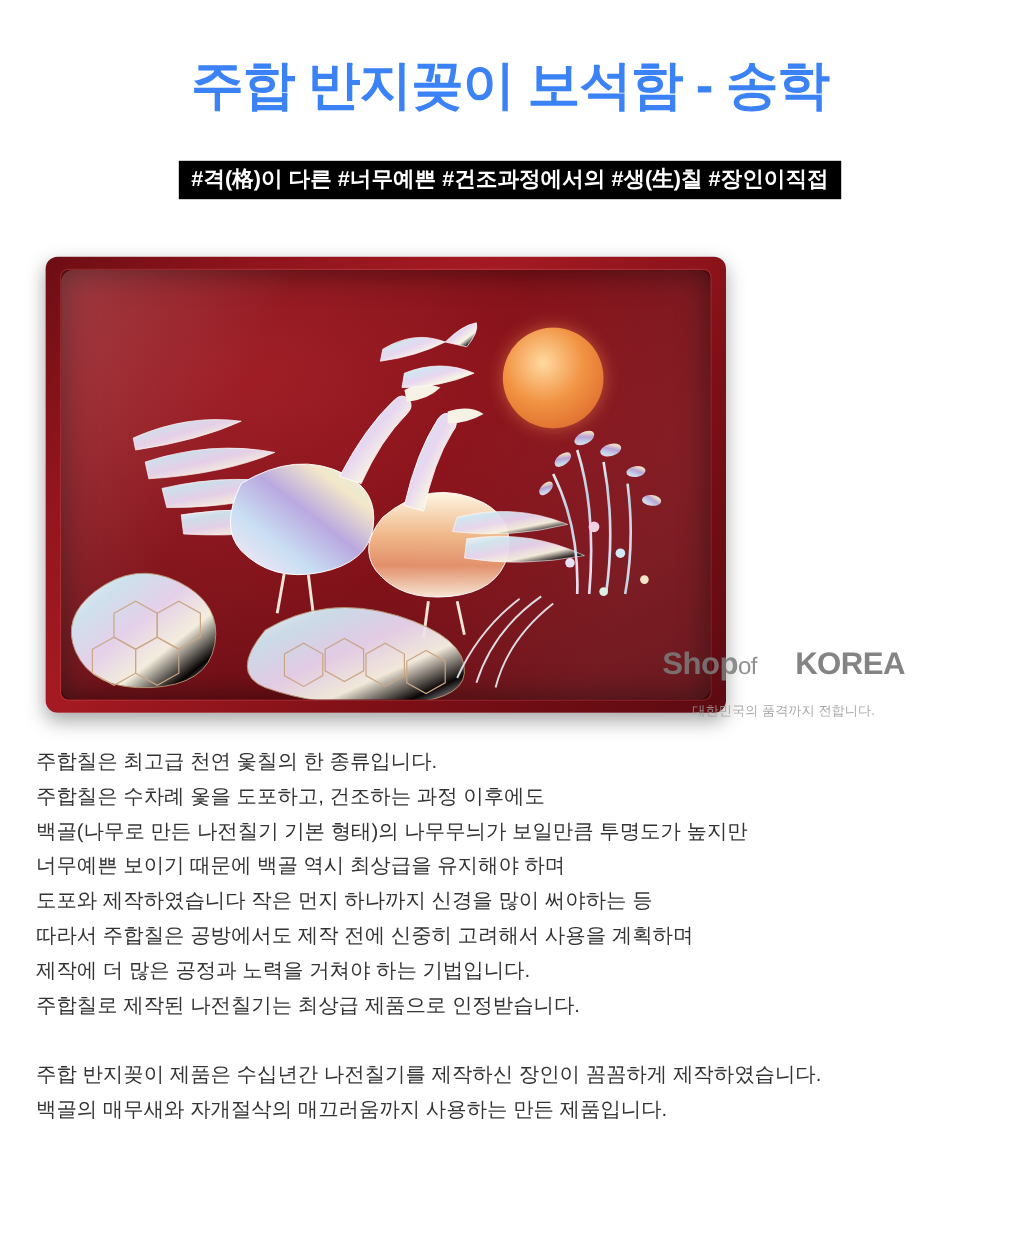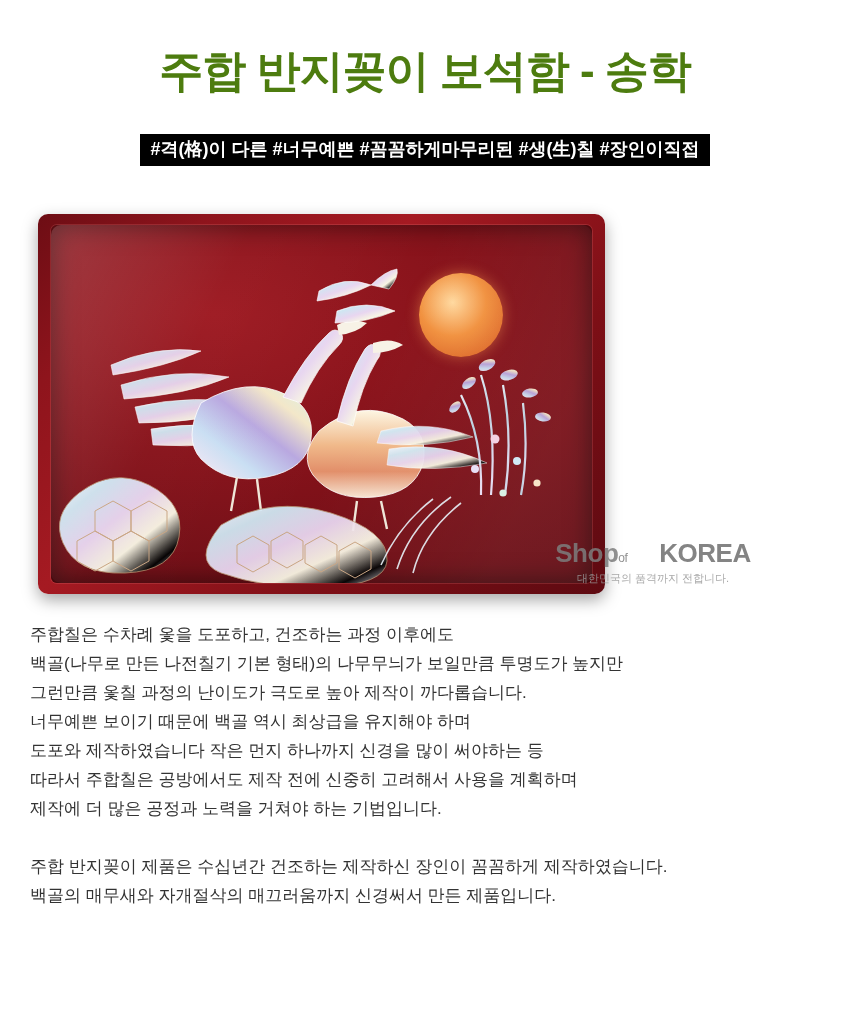--- a/index.html
+++ b/index.html
@@ -20,21 +20,21 @@
   
   .title {
     position: absolute;
     top: 42px;
     left: 0;
     width: 850px;
     text-align: center;
     font-size: 44px;
     font-weight: bold;
     letter-spacing: -1px;
-    color: #4d7c0f;
+    color: #3b82f6;
     font-family: "Liberation Sans", sans-serif;
     white-space: nowrap;
   }
   .hashtags {
     position: absolute;
     top: 134px;
     left: 0;
     width: 850px;
     text-align: center;
     white-space: nowrap;
@@ -107,24 +107,24 @@
     color: #8b8b8b;
     opacity: 0.85;
   }
   .wm-main {
     font-size: 26px;
     font-weight: bold;
     letter-spacing: -0.5px;
     color: #7d7d7d;
     white-space: nowrap;
   }
-  .wm-main .of { font-size: 12px; font-weight: normal; }
+  .wm-main .of { font-size: 20px; font-weight: normal; }
   .wm-main .korea { color: #6f6f6f; margin-left: 32px; }
   .wm-sub {
-    margin-top: 2px;
+    margin-top: 16px;
     font-size: 11px;
     color: #9a9a9a;
     white-space: nowrap;
   }
 
   
   .body-text {
     position: absolute;
     top: 620px;
     left: 30px;
@@ -142,21 +142,21 @@
   }
 </style>
 </head>
 <body>
 
 <div class="page">
 
   <div class="title">주합 반지꽂이 보석함 - 송학</div>
 
   <div class="hashtags">
-    <span class="tagbar">#격(格)이 다른 #너무예쁜 #꼼꼼하게마무리된 #생(生)칠 #장인이직접</span>
+    <span class="tagbar">#격(格)이 다른 #너무예쁜 #건조과정에서의 #생(生)칠 #장인이직접</span>
   </div>
 
   <div class="photo-wrap">
 
     <div class="photo">
       <div class="box-outer">
         <div class="box-bevel">
 
           <div class="sun"></div>
 
@@ -281,25 +281,26 @@
       </div>
     </div>
 
     <div class="watermark">
       <div class="wm-main"><span>Shop</span><span class="of">of</span><span class="korea">KOREA</span></div>
       <div class="wm-sub">대한민국의 품격까지 전합니다.</div>
     </div>
   </div>
 
   <div class="body-text">
+    <p>주합칠은 최고급 천연 옻칠의 한 종류입니다.</p>
     <p>주합칠은 수차례 옻을 도포하고, 건조하는 과정 이후에도</p>
     <p>백골(나무로 만든 나전칠기 기본 형태)의 나무무늬가 보일만큼 투명도가 높지만</p>
-    <p>그런만큼 옻칠 과정의 난이도가 극도로 높아 제작이 까다롭습니다.</p>
     <p>너무예쁜 보이기 때문에 백골 역시 최상급을 유지해야 하며</p>
     <p>도포와 제작하였습니다 작은 먼지 하나까지 신경을 많이 써야하는 등</p>
     <p>따라서 주합칠은 공방에서도 제작 전에 신중히 고려해서 사용을 계획하며</p>
     <p>제작에 더 많은 공정과 노력을 거쳐야 하는 기법입니다.</p>
+    <p>주합칠로 제작된 나전칠기는 최상급 제품으로 인정받습니다.</p>
     <div class="para-gap"></div>
-    <p>주합 반지꽂이 제품은 수십년간 건조하는 제작하신 장인이 꼼꼼하게 제작하였습니다.</p>
-    <p>백골의 매무새와 자개절삭의 매끄러움까지 신경써서 만든 제품입니다.</p>
+    <p>주합 반지꽂이 제품은 수십년간 나전칠기를 제작하신 장인이 꼼꼼하게 제작하였습니다.</p>
+    <p>백골의 매무새와 자개절삭의 매끄러움까지 사용하는 만든 제품입니다.</p>
   </div>
 
 </div>
 
 </body></html>

